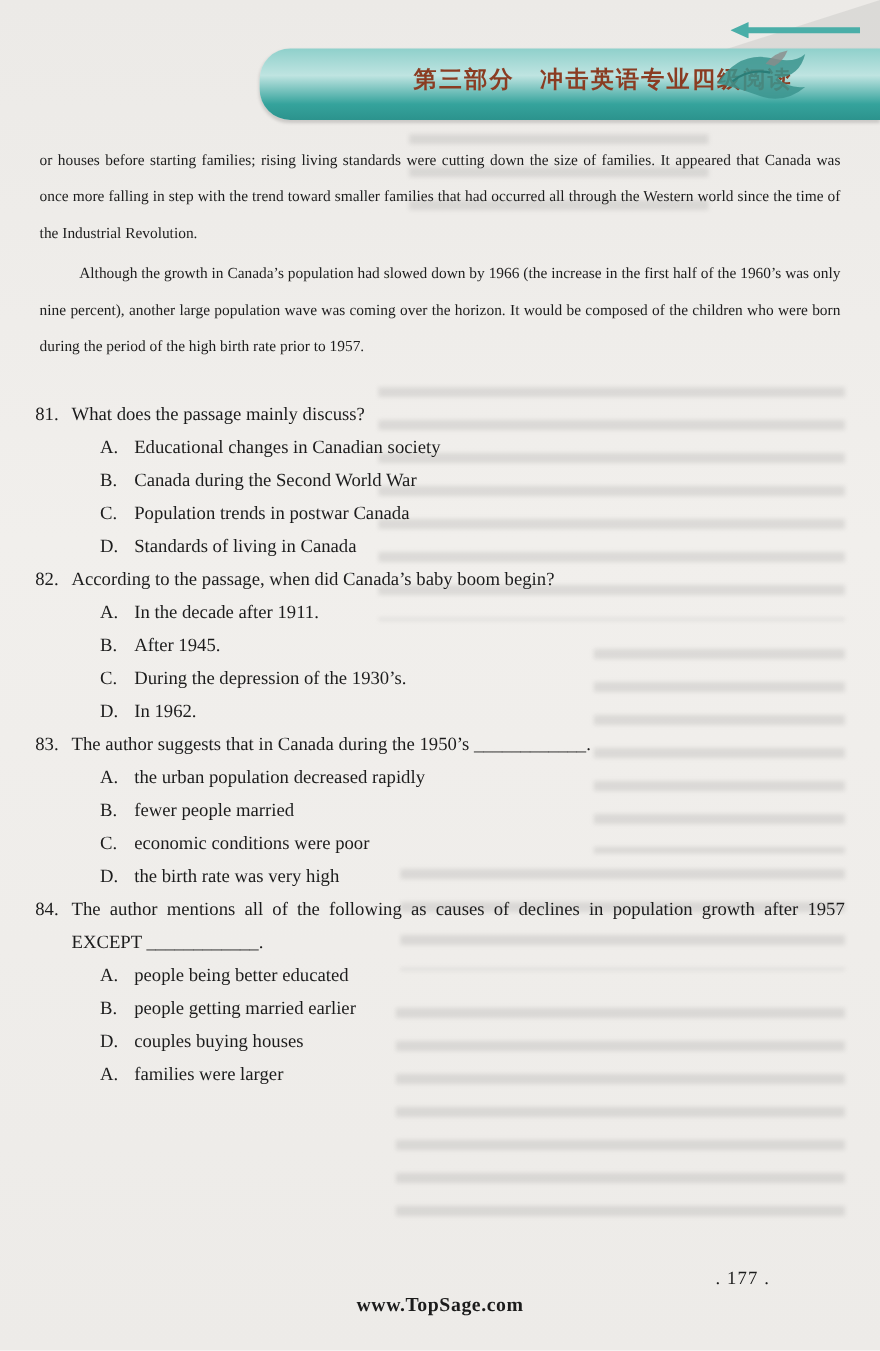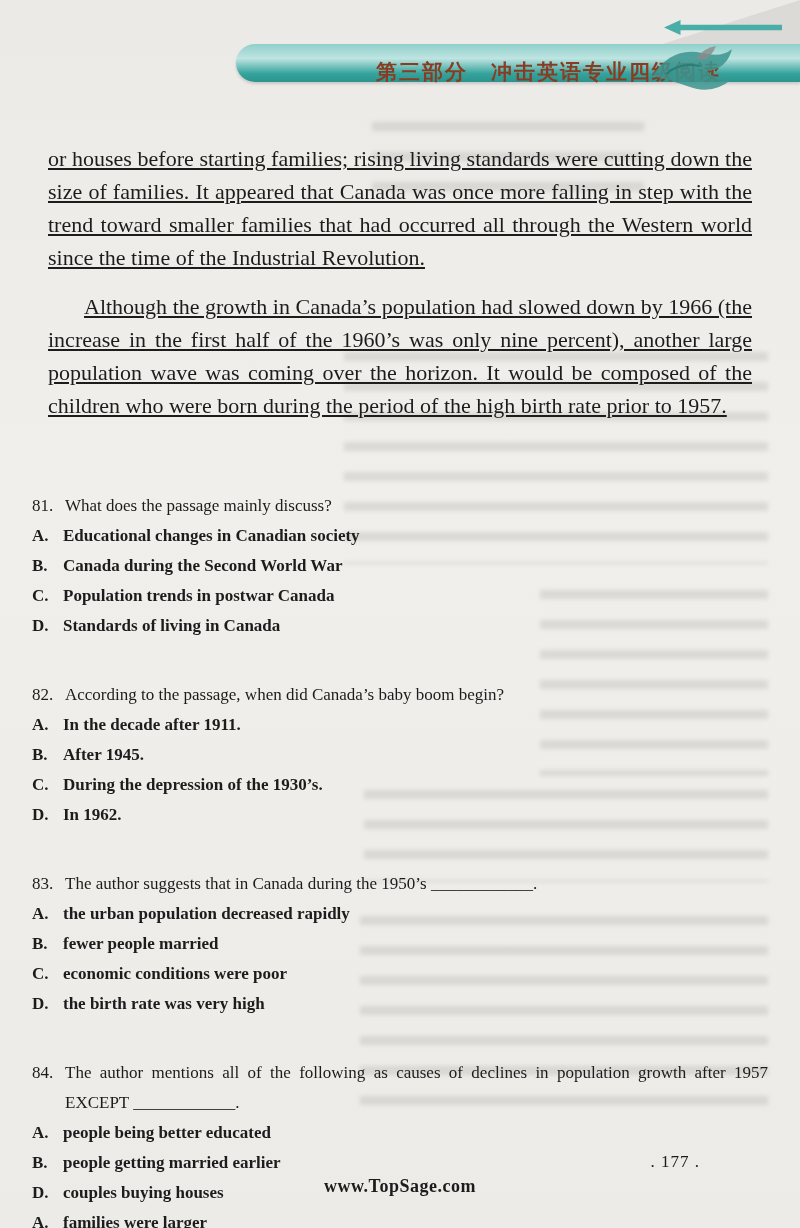--- a/index.html
+++ b/index.html
@@ -17,21 +17,21 @@
     background:#4aaea8;
     clip-path:polygon(0 50%,14% 0,14% 32%,100% 32%,100% 68%,14% 68%,14% 100%);
   }
   .corner-swoosh{
     position:absolute;top:0;right:0;width:150px;height:48px;
     background:#d7d6d3;
     clip-path:polygon(100% 0,100% 100%,0 100%);
     opacity:.8;
   }
   .banner{
-    position:absolute;top:44px;left:236px;right:0;height:38px;
+    position:absolute;top:44px;left:236px;right:0;height:65px;
     border-radius:28px 0 0 28px;
     background:linear-gradient(180deg,#8fd0cb 0%,#bfe4e1 38%,#35a39c 78%,#2c938d 100%);
     box-shadow:0 2px 3px rgba(0,0,0,.15);
   }
   .banner-title{
     position:absolute;top:14px;left:140px;
     font-size:21px;font-weight:bold;letter-spacing:2px;
     color:#8a3c22;
     font-family:"Liberation Sans", sans-serif;
     white-space:nowrap;
@@ -42,32 +42,31 @@
     position:absolute;
     background:repeating-linear-gradient(180deg,rgba(110,110,110,.16) 0 9px,rgba(0,0,0,0) 9px 30px);
     filter:blur(2px);
     pointer-events:none;
   }
   
   .content{
     position:absolute;left:32px;top:126px;width:736px;
   }
   .passage p{
-    margin:16px;
-    font-size:22px;line-height:33px;
+    margin:4px;
+    font-size:14px;line-height:33px;
     text-align:justify;
-    text-decoration:underline;
   }
   .passage p.indent{text-indent:36px;}
   .questions{margin-top:30px;font-size:17px;line-height:30px;}
   .question{
     padding-left:33px;text-indent:-33px;text-align:justify;
   }
-  .qnum{display:inline-block;width:33px;text-indent:0;margin-top:39px;}
-  .option{font-weight:bold;}
+  .qnum{display:inline-block;width:33px;text-indent:0;}
+  .option{margin-left:59px;}
   .olabel{display:inline-block;width:31px;}
   
   .page-number{
     position:absolute;top:1152px;right:100px;
     font-size:17px;letter-spacing:1px;
   }
   .website{
     position:absolute;top:1176px;left:0;width:100%;
     text-align:center;font-size:18px;font-weight:bold;
     letter-spacing:.5px;

